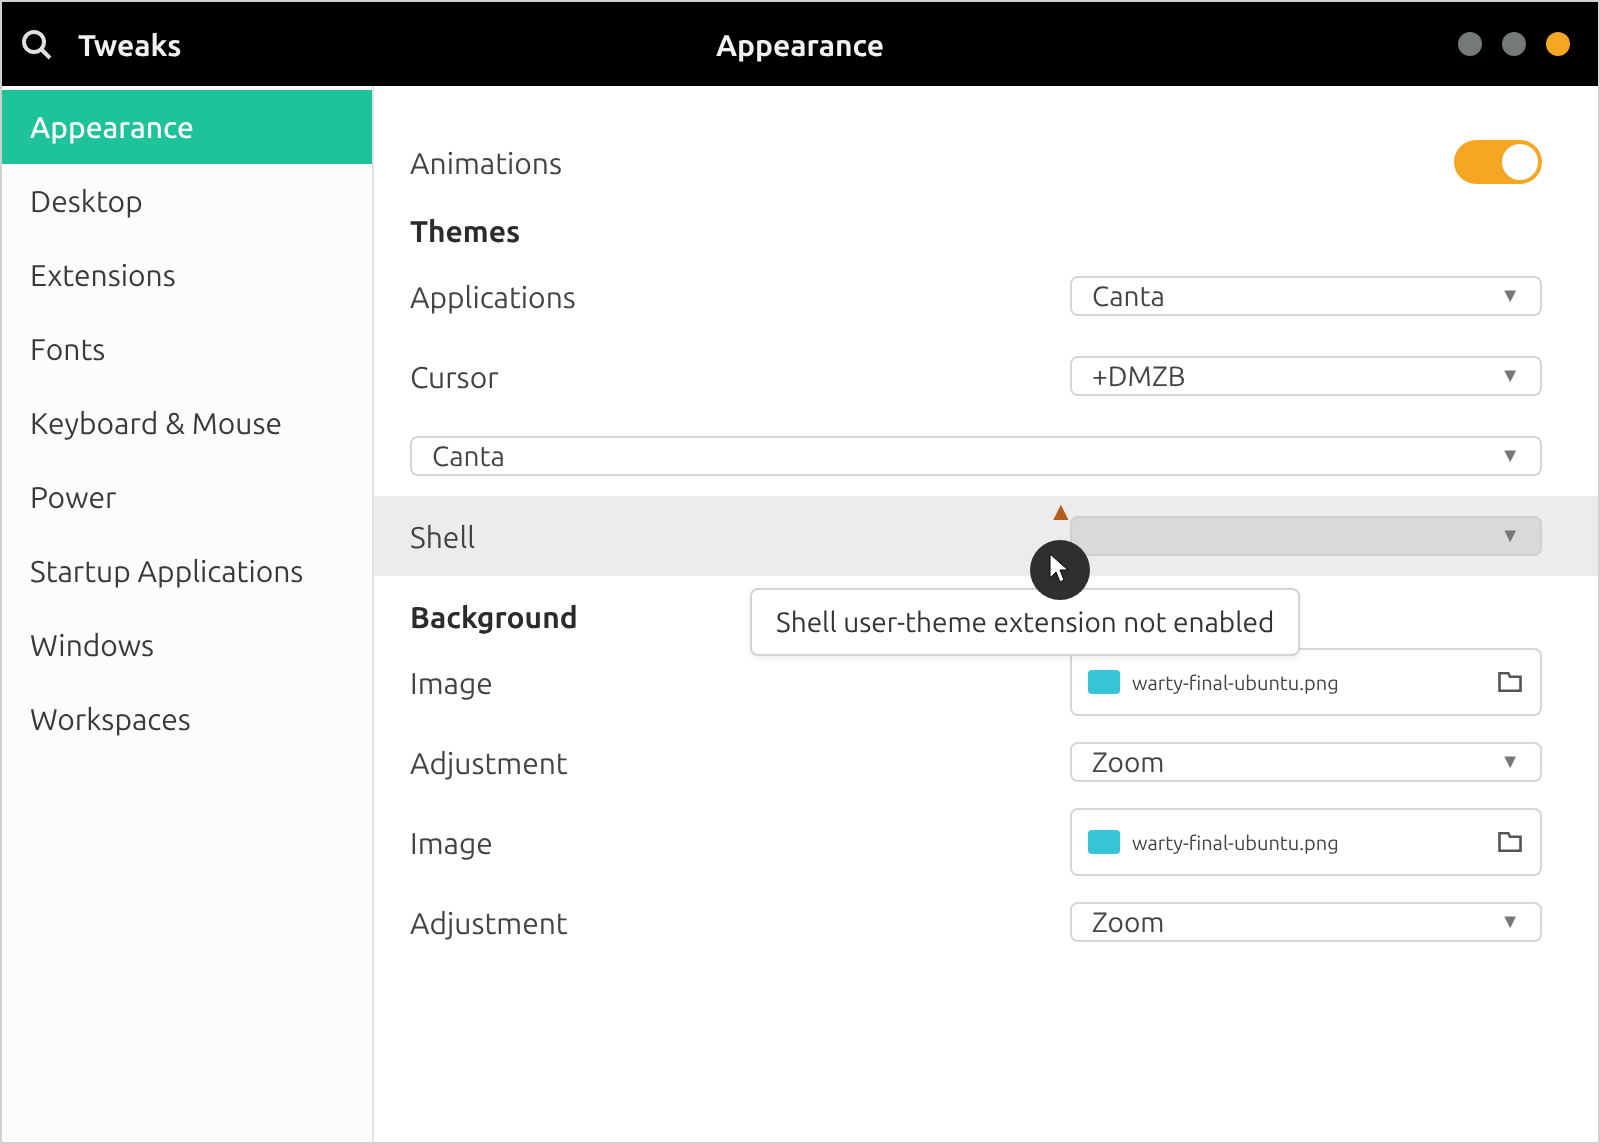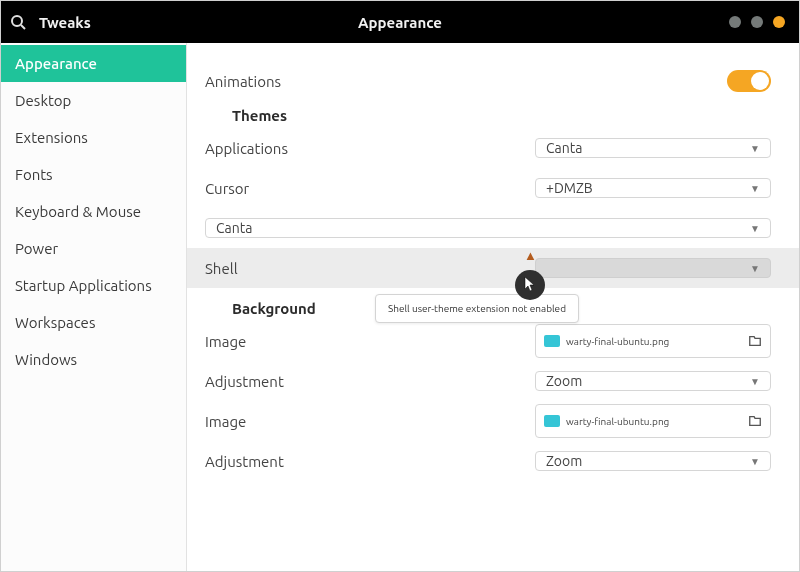--- a/index.html
+++ b/index.html
@@ -12,33 +12,33 @@
   .window-controls { margin-left:auto; display:flex; gap:10px; padding-right:14px; }
   .dot { width:12px; height:12px; border-radius:50%; background:#757a79; }
   .dot.active { background:#f5a623; }
   .body { flex:1; display:flex; min-height:0; }
   .sidebar { width:186px; border-right:1px solid #e2e2e2; background:#fcfcfc; padding-top:2px; }
   .sb-item { padding:10px 14px; font-size:15px; color:#3a3a3a; cursor:pointer; }
   .sb-item.active { background:#1fc39a; color:#fff; font-weight:500; }
   .content { flex:1; padding:18px 28px 10px 18px; overflow:auto; position:relative; }
   .row { display:flex; align-items:center; height:40px; }
   .row .label { flex:0 0 330px; font-size:15px; color:#444; }
-  .section-head { font-weight:700; font-size:15px; color:#2b2b2b; padding:6px 0 4px 0;margin-left:27px; }
+  .section-head { font-weight:700; font-size:15px; color:#2b2b2b; padding:6px 0 4px 0; }
   .dropdown { flex:1; height:20px; border:1px solid #d6d6d6; border-radius:4px; background:#fff; display:flex; align-items:center; padding:0 10px; font-size:14px; color:#444; cursor:pointer; justify-content:space-between; }
   .dropdown.disabled { background:#d9d9d9; color:#8a8a8a; border-color:#cfcfcf; }
   .chev { font-size:10px; color:#777; }
   .fileval { flex:1; height:34px; border:1px solid #d6d6d6; border-radius:4px; background:#fff; display:flex; align-items:center; padding:0 8px; font-size:10px; color:#444; gap:6px; }
   .fileval .thumb { width:16px; height:12px; background:#35c5d6; border-radius:2px; display:inline-block; }
   .fileval .spacer { flex:1; }
   .fileval .openicon svg { display:block; }
   .toggle { width:44px; height:22px; border-radius:11px; background:#f5a623; position:relative; cursor:pointer; }
   .toggle .knob { width:18px; height:18px; background:#fff; border-radius:50%; position:absolute; top:2px; right:2px; }
   .shell-row-bg { background:#ececec; margin:0 -28px 6px -18px; padding:0 28px 0 18px; }
   .warn-icon { position:absolute; left:337px; top:0; font-size:13px; color:#b35c1e; }
-  .tooltip { position:absolute; left:375px; top:294px; background:#fff; border:1px solid #d4d4d4; border-radius:4px; padding:8px 12px; font-size:10px; color:#333; box-shadow:0 1px 3px rgba(0,0,0,.08); z-index:5; }
+  .tooltip { position:absolute; left:375px; top:294px; background:#fff; border:1px solid #d4d4d4; border-radius:4px; padding:8px 12px; font-size:14px; color:#333; box-shadow:0 1px 3px rgba(0,0,0,.08); z-index:5; }
   .cursor-overlay { position:absolute; left:515px; top:270px; width:30px; height:30px; background:#2f2f2f; border-radius:50%; display:flex; align-items:center; justify-content:center; z-index:6; }
   .cursor-overlay svg { fill:#fff; stroke:#000; stroke-width:.5; }
 </style>
 </head>
 <body>
 
 <div class="window">
 
   <div class="titlebar">
     <div class="search">
@@ -59,22 +59,22 @@
   <div class="body">
 
     <div class="sidebar">
       <div class="sb-item active"><span>Appearance</span></div>
       <div class="sb-item"><span>Desktop</span></div>
       <div class="sb-item"><span>Extensions</span></div>
       <div class="sb-item"><span>Fonts</span></div>
       <div class="sb-item"><span>Keyboard &amp; Mouse</span></div>
       <div class="sb-item"><span>Power</span></div>
       <div class="sb-item"><span>Startup Applications</span></div>
+      <div class="sb-item"><span>Windows</span></div>
       <div class="sb-item"><span>Workspaces</span></div>
-      <div class="sb-item"><span>Windows</span></div>
     </div>
 
     <div class="content">
 
       <div class="row">
         <div class="label">Animations</div>
         <div style="flex:1"></div>
         <div class="toggle">
             <div class="knob"></div>
           </div>

